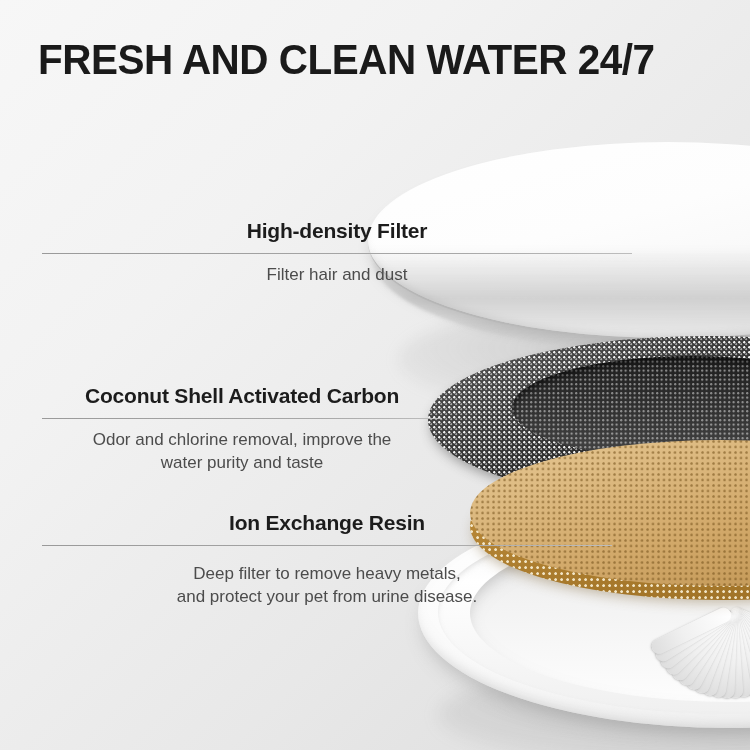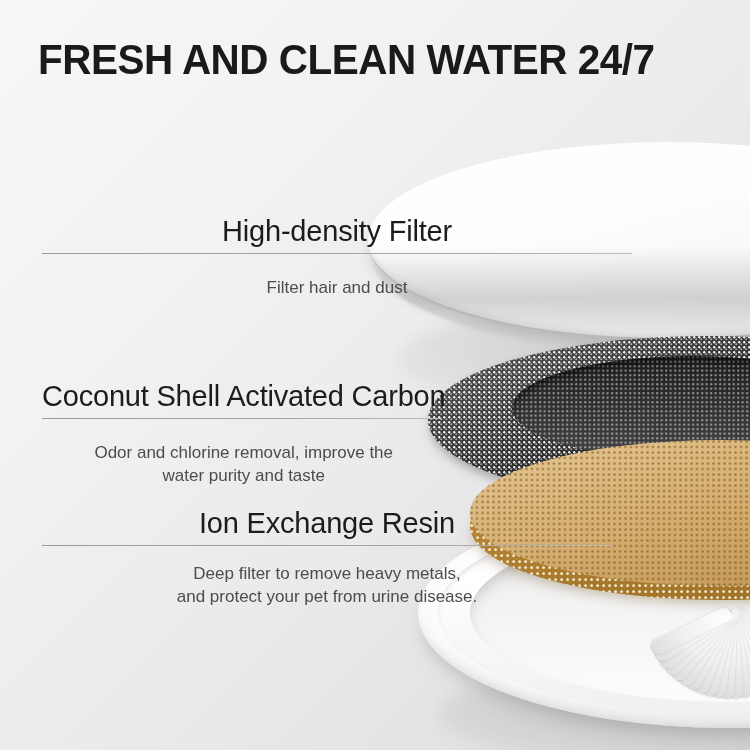--- a/index.html
+++ b/index.html
@@ -196,37 +196,37 @@
     background: radial-gradient(ellipse at 40% 35%, rgba(120,120,120,0.26) 0%, rgba(140,140,140,0.10) 58%, rgba(0,0,0,0) 80%);
     filter: blur(8px);
   }
 
   
   .callout {
     position: absolute;
     z-index: 30;
   }
   .callout-title {
-    font-size: 29px;
+    font-size: 21px;
     line-height: 30px;
-    font-weight: 400;
+    font-weight: 700;
     color: #1c1c1c;
     letter-spacing: -0.2px;
     white-space: nowrap;
   }
   .rule {
     height: 1px;
     background: linear-gradient(90deg, #9a9a9a 0%, #a8a8a8 70%, #bdbdbd 100%);
     margin-top: 7px;
   }
   .callout-desc {
     font-size: 17px;
     line-height: 23px;
     color: #4c4c4c;
-    margin-top: 22px;
+    margin-top: 9px;
     white-space: pre-line;
   }
 
   #callout-0 { left: 42px; top: 216px; }
   #callout-0 .rule { width: 590px; }
 
   #callout-1 { left: 42px; top: 381px; }
   #callout-1 .rule { width: 400px; }
 
   #callout-2 { left: 42px; top: 508px; }

